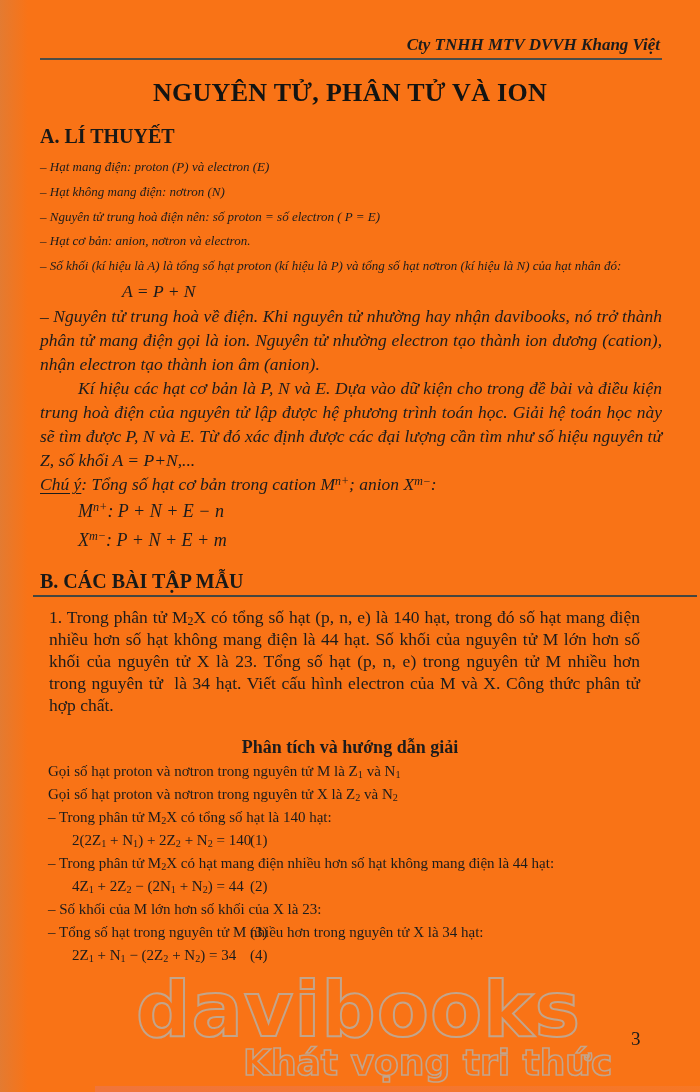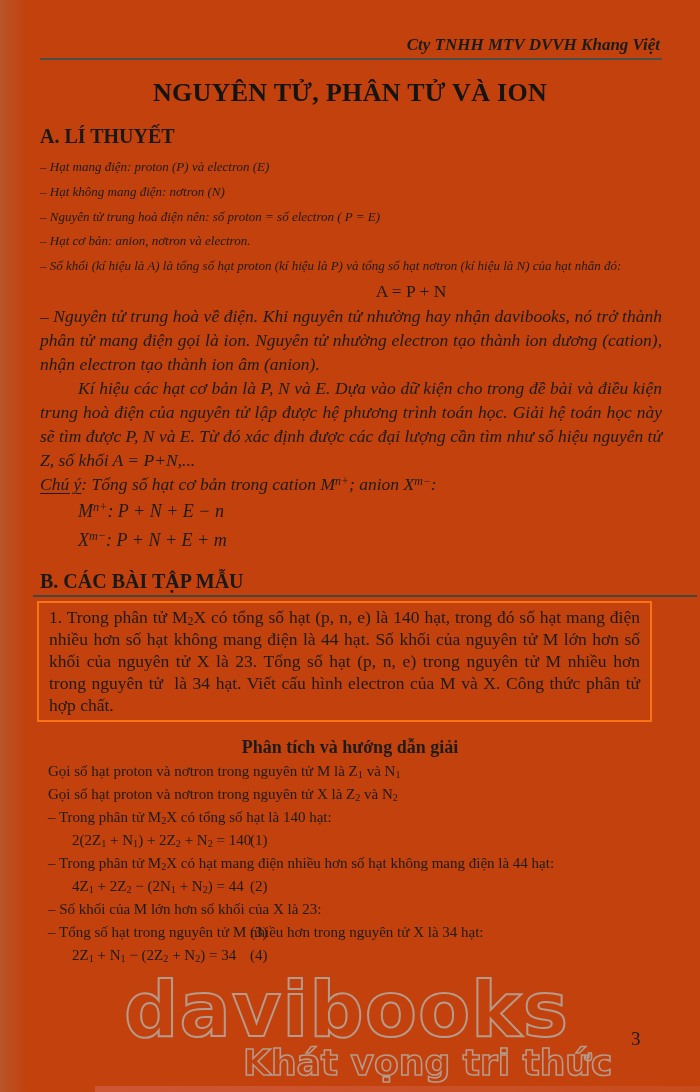--- a/index.html
+++ b/index.html
@@ -1,38 +1,38 @@
 <!DOCTYPE html>
 <html lang="vi"><head>
 <meta charset="utf-8">
 <style>
   html,body { margin:0; padding:0; background:#e8e8e4; }
   .page {
     position:relative; width:700px; height:1092px; margin:0 auto;
-    background:#c2410c; overflow:hidden;
+    background:#f97316; overflow:hidden;
     font-family:"Liberation Serif","DejaVu Serif",serif;
     color:#1c1c1c;
   }
   .scan-left { position:absolute; left:0; top:0; bottom:0; width:28px;
     background:linear-gradient(90deg, rgba(150,150,145,.22), rgba(150,150,145,0)); }
   .scan-bottom { position:absolute; left:95px; right:0; bottom:0; height:6px;
     background:linear-gradient(90deg, rgba(225,120,120,.38), rgba(230,150,150,.12)); }
 
   .header-row { margin:34px 40px 0 40px; text-align:right;
     font-weight:bold; font-style:italic; font-size:17px; line-height:22px; }
   .header-rule { margin:2px 38px 0 40px; border-top:2px solid #4d4d47; }
 
   .title-block { margin-top:16px; text-align:center; font-weight:bold;
     font-size:26px; line-height:33px; letter-spacing:.3px; color:#141412; }
 
   .sec-heading { margin:14px 40px 0 40px; font-weight:bold; font-size:20px; line-height:26px; color:#191917; }
 
   .theory { margin:6px 38px 0 40px; font-style:italic; font-size:13px; line-height:24.8px; }
   .b5 { text-align:justify; }
-  .formula-a { margin:0 0 0 122px; font-size:17.5px; line-height:25px;text-align:center; }
+  .formula-a { margin:0 0 0 122px; font-style:italic; font-size:17.5px; line-height:25px; }
   .para { margin:0 38px 0 40px; font-style:italic; font-size:17.5px; line-height:24px; text-align:justify; }
   .indent { text-indent:38px; }
   .note-line { margin:0 38px 0 40px; font-style:italic; font-size:17.5px; line-height:24px; }
   .u { text-decoration:underline; text-underline-offset:3px; }
   .formula-ion { margin:2px 0 0 78px; font-style:italic; font-size:18px; line-height:27px; }
 
   .sec-b { margin-top:14px; }
   .rule-b { margin:1px 3px 0 33px; border-top:2px solid #46463f; }
 
   .problem-box { margin:4px 48px 0 37px; border:2px solid #f97316;
@@ -45,21 +45,21 @@
   .sol-eq { position:relative; padding-left:24px; }
   .eq-num { position:absolute; left:202px; top:0; }
 
   sup, sub { font-size:68%; line-height:0; position:relative; vertical-align:baseline; }
   sup { top:-0.45em; }
   sub { top:0.18em; }
 
   .wm { position:absolute; color:transparent; -webkit-text-stroke:2px #b3b3ae;
     font-family:"DejaVu Sans","Liberation Sans",sans-serif; font-weight:bold;
     opacity:.78; white-space:nowrap; z-index:5; pointer-events:none; }
-  .wm1 { left:124px; top:972px; font-size:76px; line-height:76px; letter-spacing:1px; }
+  .wm1 { left:136px; top:972px; font-size:76px; line-height:76px; letter-spacing:1px; }
   .wm2 { left:243px; top:1043px; font-size:36px; line-height:40px; -webkit-text-stroke:1.6px #b3b3ae; }
 
   .page-num { position:absolute; left:631px; top:1028px; font-size:19px; }
 </style>
 </head>
 <body>
 
 <div class="page">
   <div class="scan-left"></div>
 

